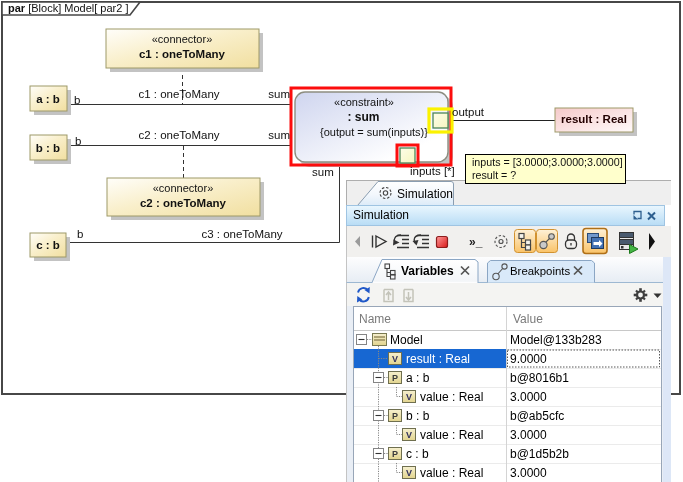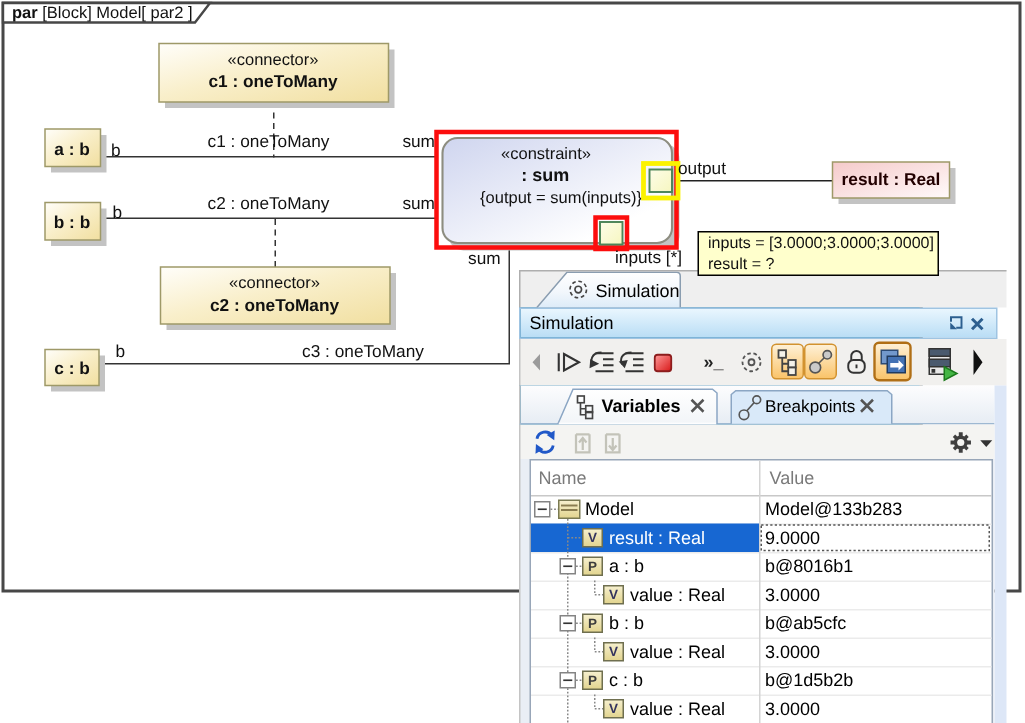--- a/index.html
+++ b/index.html
@@ -81,21 +81,21 @@
 <text x="179" y="98" font-size="11.5" text-anchor="middle" fill="#111">c1 : oneToMany</text>
 <text x="179" y="139" font-size="11.5" text-anchor="middle" fill="#111">c2 : oneToMany</text>
 <text x="242" y="238" font-size="11.5" text-anchor="middle" fill="#111">c3 : oneToMany</text>
 <text x="290" y="98" font-size="11.5" text-anchor="end" fill="#111">sum</text>
 <text x="290" y="139" font-size="11.5" text-anchor="end" fill="#111">sum</text>
 <text x="312" y="176" font-size="11.5" fill="#111">sum</text>
 <text x="410" y="175" font-size="11.5" fill="#111">inputs [*]</text>
 <text x="452" y="116" font-size="11.5" fill="#111">output</text>
 </svg>
 
-<div class="abs" id="panel" style="left:346px;top:180px;width:269px;height:302px;font-size:12px;background:#0369a1;border-right:2px solid #686868;box-sizing:border-box">
+<div class="abs" id="panel" style="left:346px;top:180px;width:269px;height:302px;font-size:12px;background:#7dd3fc;border-right:2px solid #686868;box-sizing:border-box">
 
  <div class="abs" style="left:0;top:0;width:325px;height:25px;background:#efefef;border-top:1px solid #aeaeae;border-left:1px solid #aeaeae;box-sizing:border-box"></div>
 
  <svg class="abs" style="left:8px;top:1px" width="106" height="26" xmlns="http://www.w3.org/2000/svg">
   <defs>
           <linearGradient id="tabg" x1="0" y1="0" x2="0" y2="1">
    <stop offset="0" stop-color="#ffffff"></stop>
             <stop offset="0.55" stop-color="#f2f7fc"></stop>
             <stop offset="1" stop-color="#dcebf8"></stop>
           </linearGradient>

